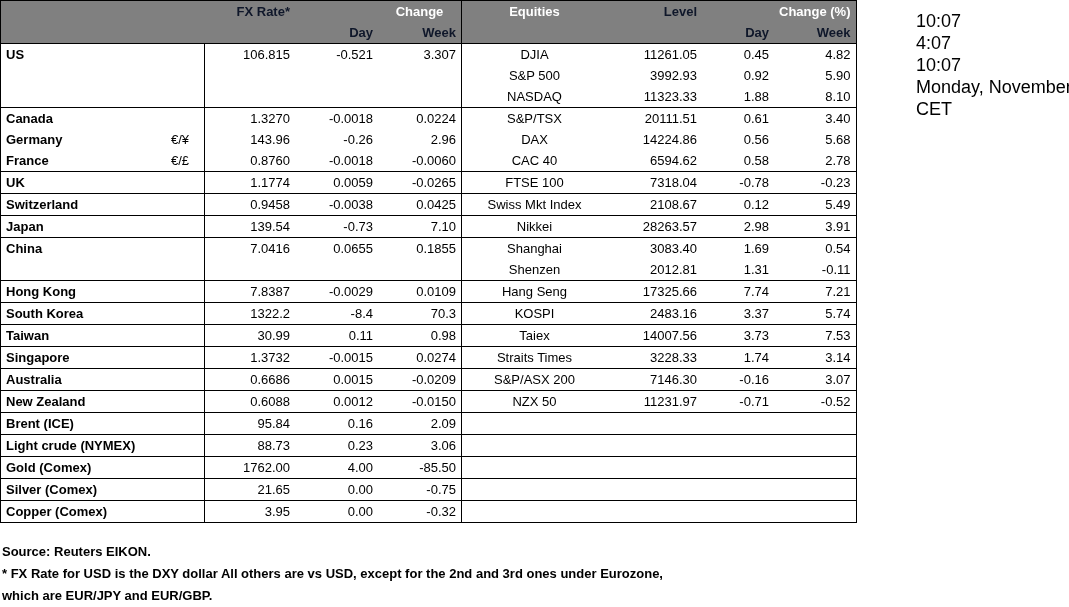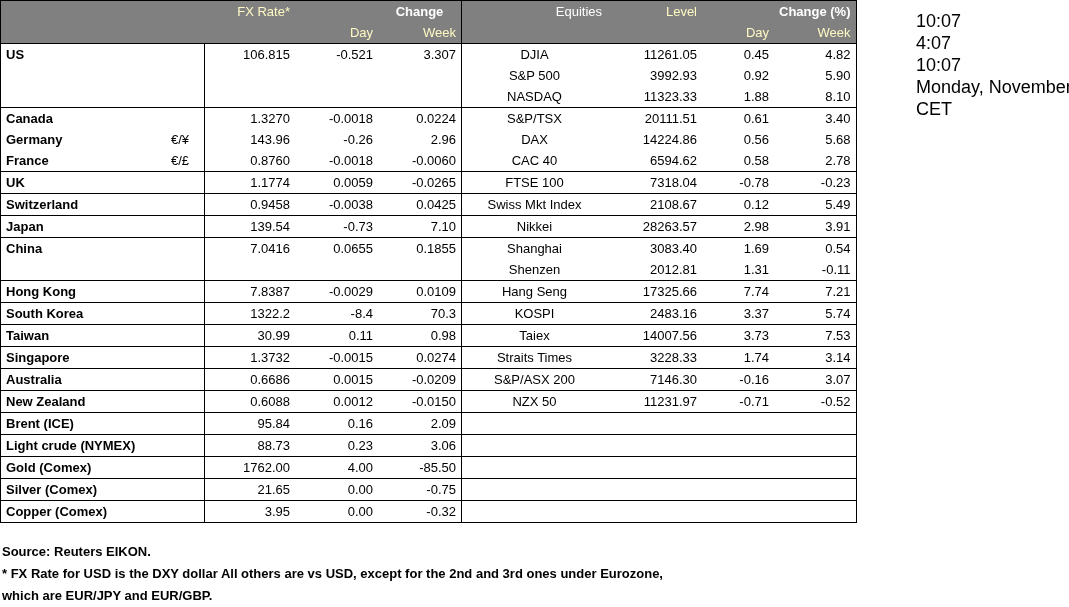--- a/index.html
+++ b/index.html
@@ -51,27 +51,27 @@
   
   .hdr-grey {
     background: #808080;
     color: #ffffff;
     font-weight: bold;
     text-align: center;
   }
   .hdr-left {
     background: #808080;
     color: #ffffff;
-    font-weight: normal;
-    text-align: right;
+    font-weight: bold;
+    text-align: center;
   }
   .hdr-right {
     background: #808080;
-    color: #fef9c3;
-    font-weight: normal;
+    color: #0f172a;
+    font-weight: bold;
     text-align: right;
   }
   .hdr-blank {
     background: #808080;
   }
   .bold { font-weight: bold; }
 
   
   .bt { border-top: 1px solid #000000; }
   .bb { border-bottom: 1px solid #000000; }

